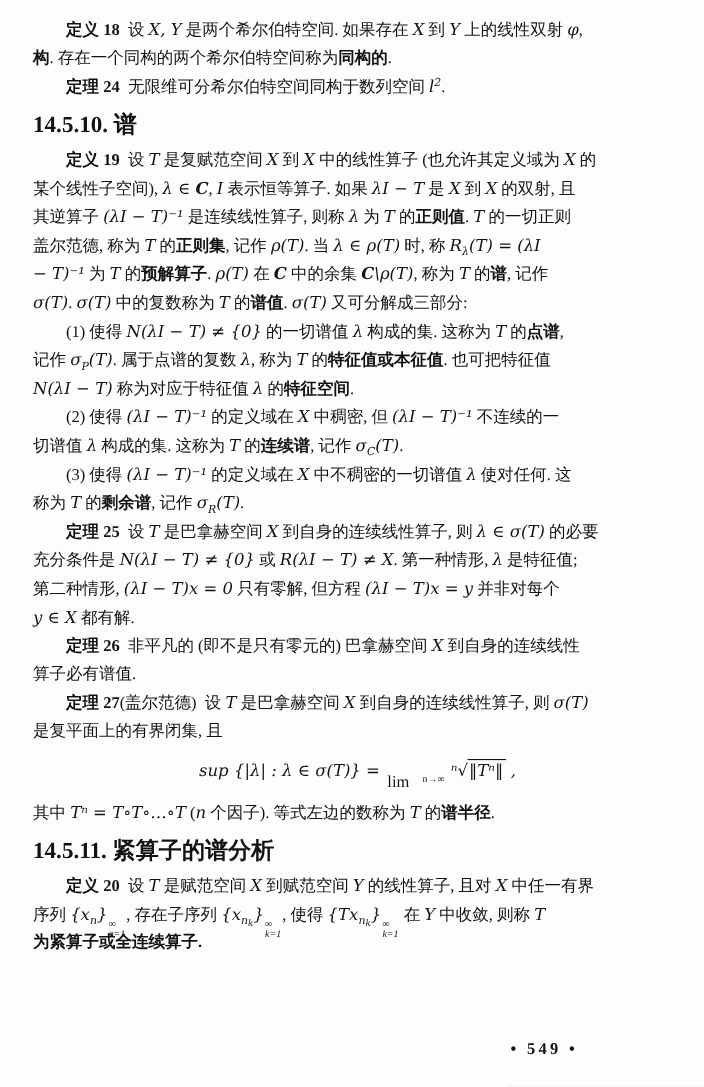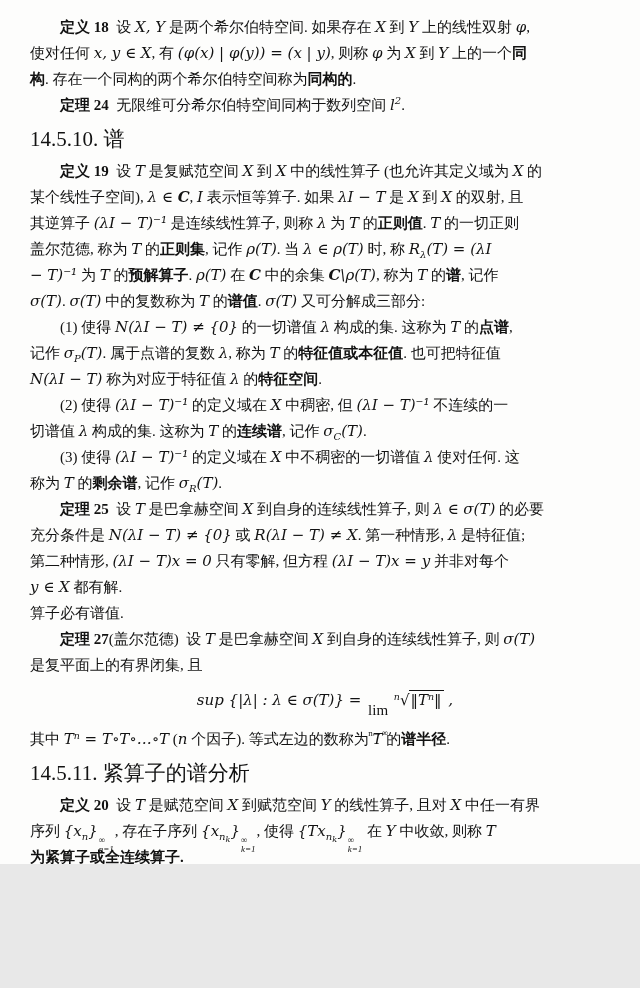--- a/index.html
+++ b/index.html
@@ -1,36 +1,36 @@
 <!DOCTYPE html>
 <html><head>
 <meta charset="utf-8">
 <style>
   html,body{margin:0;padding:0;background:#e8e8e8;}
   .page{
     position:relative;
-    width:640px;height:864px;
+    width:640px;height:988px;
     background:#fdfdfc;
     overflow:hidden;
     font-family:"Liberation Serif","DejaVu Serif",serif;
     color:#121212;
   }
   .doc{
     padding:14px 20px 0 30px;
     font-size:15px;
   }
   .line{
     line-height:26px;
     height:26px;
     white-space:pre;
   }
   .indent{padding-left:30px;}
   .heading{
     font-size:21px;
-    font-weight:400;
+    font-weight:700;
     line-height:26px;
     margin:8px 0 6px 0;
     white-space:pre;
   }
   .formula{
     text-align:center;
     white-space:pre;
     padding:7px 0;
     height:34px;
     line-height:30px;
@@ -41,60 +41,60 @@
   .sub2{font-size:8px;vertical-align:-6px;line-height:0;}
   .sup{font-size:10px;vertical-align:6px;line-height:0;}
   .ov{border-top:1.5px solid #121212;padding:0 2px 0 1px;}
   .stack{
     display:inline-flex;flex-direction:column;
     font-size:9px;line-height:9px;
     vertical-align:-7px;text-align:left;
     font-style:italic;margin:0 1px;
   }
   .limw{
-    display:inline-flex;flex-direction:column;align-items:center;
+    display:inline-flex;flex-direction:row;
     vertical-align:-10px;margin:0 2px;gap:12px;
   }
   .limt{line-height:14px;}
   .limu{font-size:9px;line-height:9px;}
   .pagenum{
     position:absolute;
     top:946px;left:464px;
     font-size:15px;
     letter-spacing:3px;
     font-weight:bold;
   }
 </style>
 </head>
 <body>
 
 <div class="page">
   <div class="doc" id="doc">
       <div class="line indent"><span class="b">定义 18</span><span class="">  设 </span><span class="m">X, Y</span><span class=""> 是两个希尔伯特空间. 如果存在 </span><span class="m">X</span><span class=""> 到 </span><span class="m">Y</span><span class=""> 上的线性双射 </span><span class="m">φ</span><span class="">,</span></div>
-      <div class="line"><span class="">使对任何 </span><span class="m">x, y ∈ X</span><span class="">, 有 </span><span class="m">(φ(x) | φ(y)) = (x | y)</span><span class="">, 则称 </span><span class="m">φ</span><span class=""> 为 </span><span class="m">X</span><span class=""> 到 </span><span class="m">Y</span><span class=""> 上的一个</span><span class="b">同</span></div>
       <div class="line"><span class="b">构</span><span class="">. 存在一个同构的两个希尔伯特空间称为</span><span class="b">同构的</span><span class="">.</span></div>
       <div class="line indent"><span class="b">定理 24</span><span class="">  无限维可分希尔伯特空间同构于数列空间 </span><span class="m">l</span><span class="m sup">2</span><span class="">.</span></div>
       <div class="heading">14.5.10. 谱</div>
       <div class="line indent"><span class="b">定义 19</span><span class="">  设 </span><span class="m">T</span><span class=""> 是复赋范空间 </span><span class="m">X</span><span class=""> 到 </span><span class="m">X</span><span class=""> 中的线性算子 (也允许其定义域为 </span><span class="m">X</span><span class=""> 的</span></div>
       <div class="line"><span class="">某个线性子空间), </span><span class="m">λ ∈ </span><span class="b m">C</span><span class="">, </span><span class="m">I</span><span class=""> 表示恒等算子. 如果 </span><span class="m">λI − T</span><span class=""> 是 </span><span class="m">X</span><span class=""> 到 </span><span class="m">X</span><span class=""> 的双射, 且</span></div>
       <div class="line"><span class="">其逆算子 </span><span class="m">(λI − T)⁻¹</span><span class=""> 是连续线性算子, 则称 </span><span class="m">λ</span><span class=""> 为 </span><span class="m">T</span><span class=""> 的</span><span class="b">正则值</span><span class="">. </span><span class="m">T</span><span class=""> 的一切正则</span></div>
       <div class="line"><span class="">盖尔范德, 称为 </span><span class="m">T</span><span class=""> 的</span><span class="b">正则集</span><span class="">, 记作 </span><span class="m">ρ(T)</span><span class="">. 当 </span><span class="m">λ ∈ ρ(T)</span><span class=""> 时, 称 </span><span class="m">R</span><span class="m sub">λ</span><span class="m">(T) = (λI</span></div>
       <div class="line"><span class="m">− T)⁻¹</span><span class=""> 为 </span><span class="m">T</span><span class=""> 的</span><span class="b">预解算子</span><span class="">. </span><span class="m">ρ(T)</span><span class=""> 在 </span><span class="b m">C</span><span class=""> 中的余集 </span><span class="b m">C</span><span class="m">\ρ(T)</span><span class="">, 称为 </span><span class="m">T</span><span class=""> 的</span><span class="b">谱</span><span class="">, 记作</span></div>
       <div class="line"><span class="m">σ(T)</span><span class="">. </span><span class="m">σ(T)</span><span class=""> 中的复数称为 </span><span class="m">T</span><span class=""> 的</span><span class="b">谱值</span><span class="">. </span><span class="m">σ(T)</span><span class=""> 又可分解成三部分:</span></div>
       <div class="line indent"><span class="">(1) 使得 </span><span class="m">N</span><span class="m">(λI − T) ≠ {0}</span><span class=""> 的一切谱值 </span><span class="m">λ</span><span class=""> 构成的集. 这称为 </span><span class="m">T</span><span class=""> 的</span><span class="b">点谱</span><span class="">,</span></div>
       <div class="line"><span class="">记作 </span><span class="m">σ</span><span class="m sub">P</span><span class="m">(T)</span><span class="">. 属于点谱的复数 </span><span class="m">λ</span><span class="">, 称为 </span><span class="m">T</span><span class=""> 的</span><span class="b">特征值或本征值</span><span class="">. 也可把特征值</span></div>
       <div class="line"><span class="m">N</span><span class="m">(λI − T)</span><span class=""> 称为对应于特征值 </span><span class="m">λ</span><span class=""> 的</span><span class="b">特征空间</span><span class="">.</span></div>
       <div class="line indent"><span class="">(2) 使得 </span><span class="m">(λI − T)⁻¹</span><span class=""> 的定义域在 </span><span class="m">X</span><span class=""> 中稠密, 但 </span><span class="m">(λI − T)⁻¹</span><span class=""> 不连续的一</span></div>
       <div class="line"><span class="">切谱值 </span><span class="m">λ</span><span class=""> 构成的集. 这称为 </span><span class="m">T</span><span class=""> 的</span><span class="b">连续谱</span><span class="">, 记作 </span><span class="m">σ</span><span class="m sub">C</span><span class="m">(T)</span><span class="">.</span></div>
       <div class="line indent"><span class="">(3) 使得 </span><span class="m">(λI − T)⁻¹</span><span class=""> 的定义域在 </span><span class="m">X</span><span class=""> 中不稠密的一切谱值 </span><span class="m">λ</span><span class=""> 使对任何. 这</span></div>
       <div class="line"><span class="">称为 </span><span class="m">T</span><span class=""> 的</span><span class="b">剩余谱</span><span class="">, 记作 </span><span class="m">σ</span><span class="m sub">R</span><span class="m">(T)</span><span class="">.</span></div>
       <div class="line indent"><span class="b">定理 25</span><span class="">  设 </span><span class="m">T</span><span class=""> 是巴拿赫空间 </span><span class="m">X</span><span class=""> 到自身的连续线性算子, 则 </span><span class="m">λ ∈ σ(T)</span><span class=""> 的必要</span></div>
       <div class="line"><span class="">充分条件是 </span><span class="m">N</span><span class="m">(λI − T) ≠ {0}</span><span class=""> 或 </span><span class="m">R</span><span class="m">(λI − T) ≠ X</span><span class="">. 第一种情形, </span><span class="m">λ</span><span class=""> 是特征值;</span></div>
       <div class="line"><span class="">第二种情形, </span><span class="m">(λI − T)x = 0</span><span class=""> 只有零解, 但方程 </span><span class="m">(λI − T)x = y</span><span class=""> 并非对每个</span></div>
       <div class="line"><span class="m">y ∈ X</span><span class=""> 都有解.</span></div>
+      <div class="line indent"><span class="b">定理 26</span><span class="">  非平凡的 (即不是只有零元的) 巴拿赫空间 </span><span class="m">X</span><span class=""> 到自身的连续线性</span></div>
       <div class="line"><span class="">算子必有谱值.</span></div>
       <div class="line indent"><span class="b">定理 27</span><span class="">(盖尔范德)  设 </span><span class="m">T</span><span class=""> 是巴拿赫空间 </span><span class="m">X</span><span class=""> 到自身的连续线性算子, 则 </span><span class="m">σ(T)</span></div>
       <div class="line"><span class="">是复平面上的有界闭集, 且</span></div>
       <div class="formula"><span class="m">sup {|λ| : λ ∈ σ(T)} = </span><span class="limw"><span class="limt">lim</span><span class="limu">n→∞</span></span><span class=""> </span><span class="m">ⁿ√</span><span class="m ov">‖Tⁿ‖</span><span class="m"> ,</span></div>
       <div class="line"><span class="">其中 </span><span class="m">Tⁿ = T∘T∘…∘T</span><span class=""> (</span><span class="m">n</span><span class=""> 个因子). 等式左边的数称为 </span><span class="m">T</span><span class=""> 的</span><span class="b">谱半径</span><span class="">.</span></div>
       <div class="heading">14.5.11. 紧算子的谱分析</div>
       <div class="line indent"><span class="b">定义 20</span><span class="">  设 </span><span class="m">T</span><span class=""> 是赋范空间 </span><span class="m">X</span><span class=""> 到赋范空间 </span><span class="m">Y</span><span class=""> 的线性算子, 且对 </span><span class="m">X</span><span class=""> 中任一有界</span></div>
       <div class="line"><span class="">序列 </span><span class="m">{x</span><span class="m sub">n</span><span class="m">}</span><span class="stack"><span>∞</span><span>n=1</span></span><span class="">, 存在子序列 </span><span class="m">{x</span><span class="m sub">n</span><span class="m sub2">k</span><span class="m">}</span><span class="stack"><span>∞</span><span>k=1</span></span><span class="">, 使得 </span><span class="m">{Tx</span><span class="m sub">n</span><span class="m sub2">k</span><span class="m">}</span><span class="stack"><span>∞</span><span>k=1</span></span><span class=""> 在 </span><span class="m">Y</span><span class=""> 中收敛, 则称 </span><span class="m">T</span></div>
       <div class="line"><span class="b">为紧算子或全连续算子.</span></div>
     </div>

